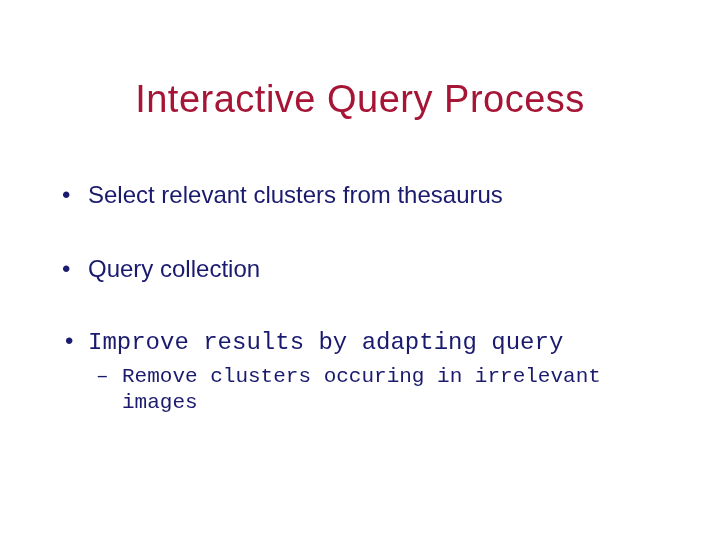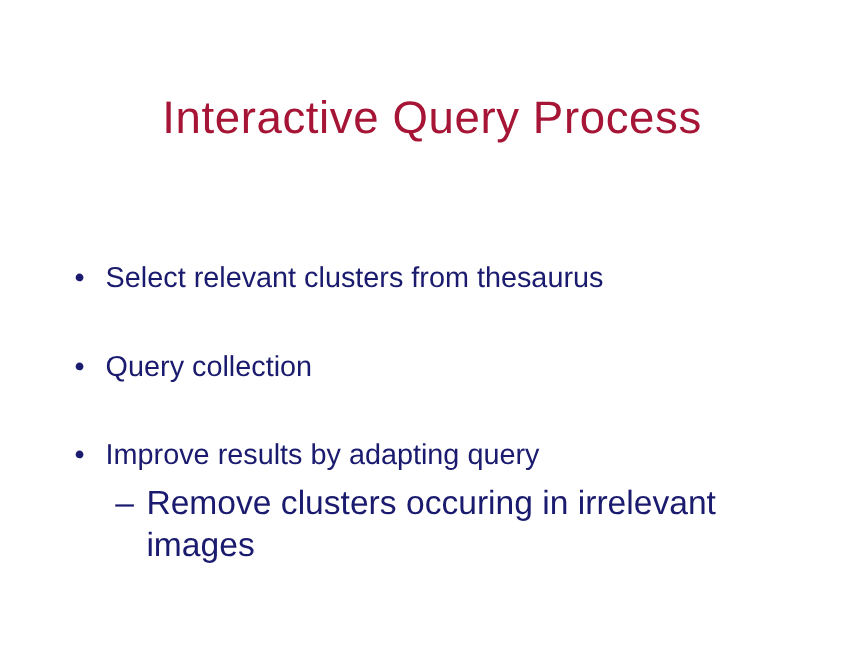--- a/index.html
+++ b/index.html
@@ -39,36 +39,35 @@
   }
   ul.level1 {
     list-style: none;
     margin: 0;
     padding: 0;
   }
   ul.level1 > li {
     position: relative;
     padding-left: 30px;
     margin-bottom: 44px;
-    margin-top: 37px;
   }
   ul.level1 > li::before {
     content: "•";
     position: absolute;
     left: 4px;
     top: 0;
     color: #1a1a6e;
     font-size: 24px;
     line-height: 1.25;
   }
   ul.level2 {
     list-style: none;
     margin: 6px 0 0 0;
     padding: 0;
-    font-size: 28px;
+    font-size: 21px;
   }
   ul.level2 > li {
     position: relative;
     padding-left: 34px;
     margin-top: 2px;
   }
   ul.level2 > li::before {
     content: "–";
     position: absolute;
     left: 8px;
@@ -84,21 +83,21 @@
   <div class="title">Interactive Query Process</div>
 
   <div class="body">
     <ul class="level1">
       <li>
         <span>Select relevant clusters from thesaurus</span>
       </li>
       <li>
         <span>Query collection</span>
       </li>
-      <li style="margin-bottom:0;">
+      <li style="margin-bottom:0;font-family:Liberation Mono, monospace;">
         <span>Improve results by adapting query</span>
         <ul class="level2">
           <li>
             <span>Remove clusters occuring in irrelevant images</span>
           </li>
         </ul>
       </li>
     </ul>
   </div>
 

